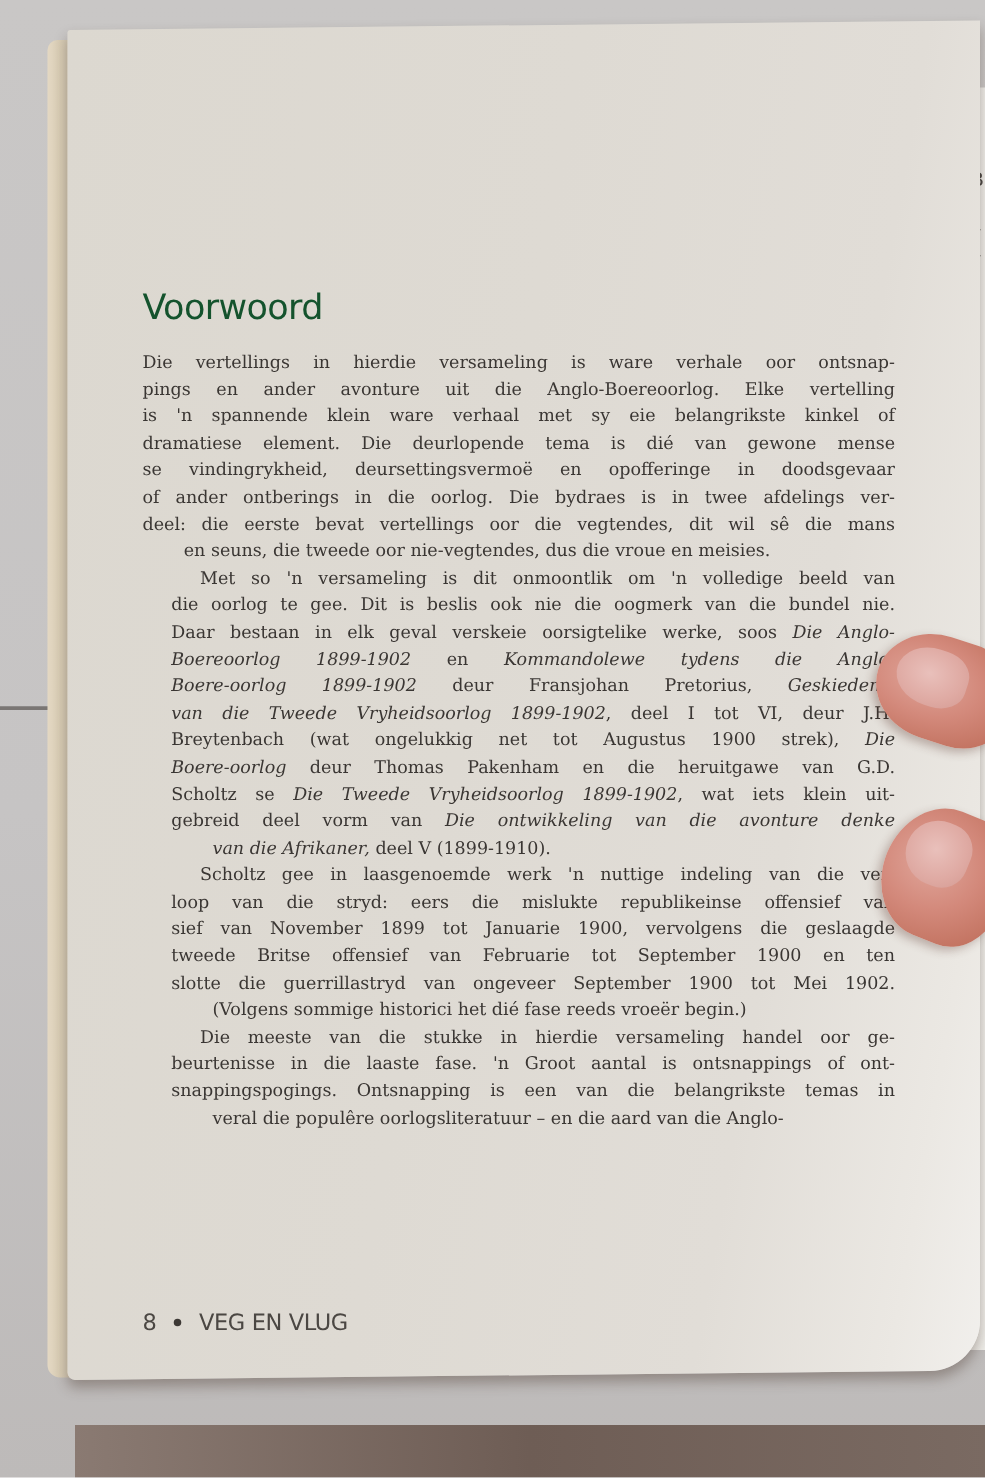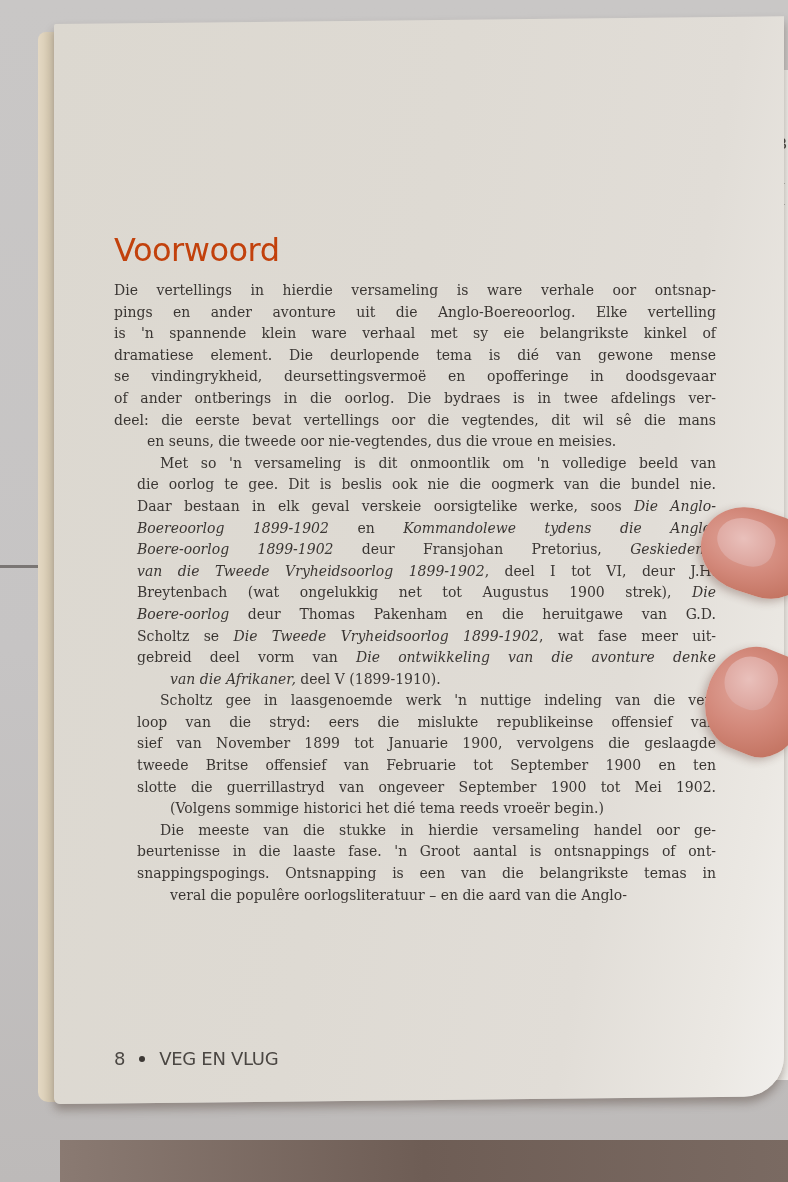--- a/index.html
+++ b/index.html
@@ -37,22 +37,22 @@
       transform: skewY(-0.6deg);
       transform-origin: left top;
     }
     .ghost {
       position: absolute; left: 118px; color: rgba(120,116,110,0.18);
       font-family: "DejaVu Serif", serif; font-style: italic; font-size: 15px;
       white-space: nowrap;
     }
     .title {
       position: absolute; left: 114px; top: 210px;
-      font-family: "DejaVu Sans", sans-serif; font-size: 32px; font-weight: normal;
-      color: #c2410c; letter-spacing: -0.5px;
+      font-family: "DejaVu Sans", sans-serif; font-size: 28px; font-weight: normal;
+      color: #14532d; letter-spacing: -0.5px;
     }
     .body-text {
       position: absolute; left: 114px; top: 280px; width: 602px;
       font-family: "DejaVu Serif", serif; font-size: 14px; line-height: 21.6px;
       color: #3a3633; text-align: justify;
     }
     .body-text p { margin: 0; text-indent: 0; }
     .body-text p.indent { text-indent: 23px; }
     .body-text .line { display: block; text-align: justify; text-align-last: justify; white-space: nowrap; }
     .body-text .line.last { text-align-last: left; margin-left: 33px; }
@@ -109,31 +109,31 @@
     </p>
     <p class="indent">
       <span class="line" style="padding-left: 23px;"><span>Met so 'n versameling is dit onmoontlik om 'n volledige beeld van</span></span>
       <span class="line"><span>die oorlog te gee. Dit is beslis ook nie die oogmerk van die bundel nie.</span></span>
       <span class="line"><span>Daar bestaan in elk geval verskeie oorsigtelike werke, soos </span><i>Die Anglo-</i></span>
       <span class="line"><i>Boereoorlog 1899-1902</i><span> en </span><i>Kommandolewe tydens die Anglo-</i></span>
       <span class="line"><i>Boere-oorlog 1899-1902</i><span> deur Fransjohan Pretorius, </span><i>Geskiedenis</i></span>
       <span class="line"><i>van die Tweede Vryheidsoorlog 1899-1902</i><span>, deel I tot VI, deur J.H.</span></span>
       <span class="line"><span>Breytenbach (wat ongelukkig net tot Augustus 1900 strek), </span><i>Die</i></span>
       <span class="line"><i>Boere-oorlog</i><span> deur Thomas Pakenham en die heruitgawe van G.D.</span></span>
-      <span class="line"><span>Scholtz se </span><i>Die Tweede Vryheidsoorlog 1899-1902</i><span>, wat fase meer uit-</span></span>
+      <span class="line"><span>Scholtz se </span><i>Die Tweede Vryheidsoorlog 1899-1902</i><span>, wat iets klein uit-</span></span>
       <span class="line"><span>gebreid deel vorm van </span><i>Die ontwikkeling van die avonture denke</i></span>
       <span class="line last"><i>van die Afrikaner,</i><span> deel V (1899-1910).</span></span>
     </p>
     <p class="indent">
       <span class="line" style="padding-left: 23px;"><span>Scholtz gee in laasgenoemde werk 'n nuttige indeling van die ver-</span></span>
       <span class="line"><span>loop van die stryd: eers die mislukte republikeinse offensief van</span></span>
       <span class="line"><span>sief van November 1899 tot Januarie 1900, vervolgens die geslaagde</span></span>
       <span class="line"><span>tweede Britse offensief van Februarie tot September 1900 en ten</span></span>
       <span class="line"><span>slotte die guerrillastryd van ongeveer September 1900 tot Mei 1902.</span></span>
-      <span class="line last"><span>(Volgens sommige historici het dié tema reeds vroeër begin.)</span></span>
+      <span class="line last"><span>(Volgens sommige historici het dié fase reeds vroeër begin.)</span></span>
     </p>
     <p class="indent">
       <span class="line" style="padding-left: 23px;"><span>Die meeste van die stukke in hierdie versameling handel oor ge-</span></span>
       <span class="line"><span>beurtenisse in die laaste fase. 'n Groot aantal is ontsnappings of ont-</span></span>
       <span class="line"><span>snappingspogings. Ontsnapping is een van die belangrikste temas in</span></span>
       <span class="line last"><span>veral die populêre oorlogsliteratuur – en die aard van die Anglo-</span></span>
     </p>
   </div>
 
 <div class="footer">

